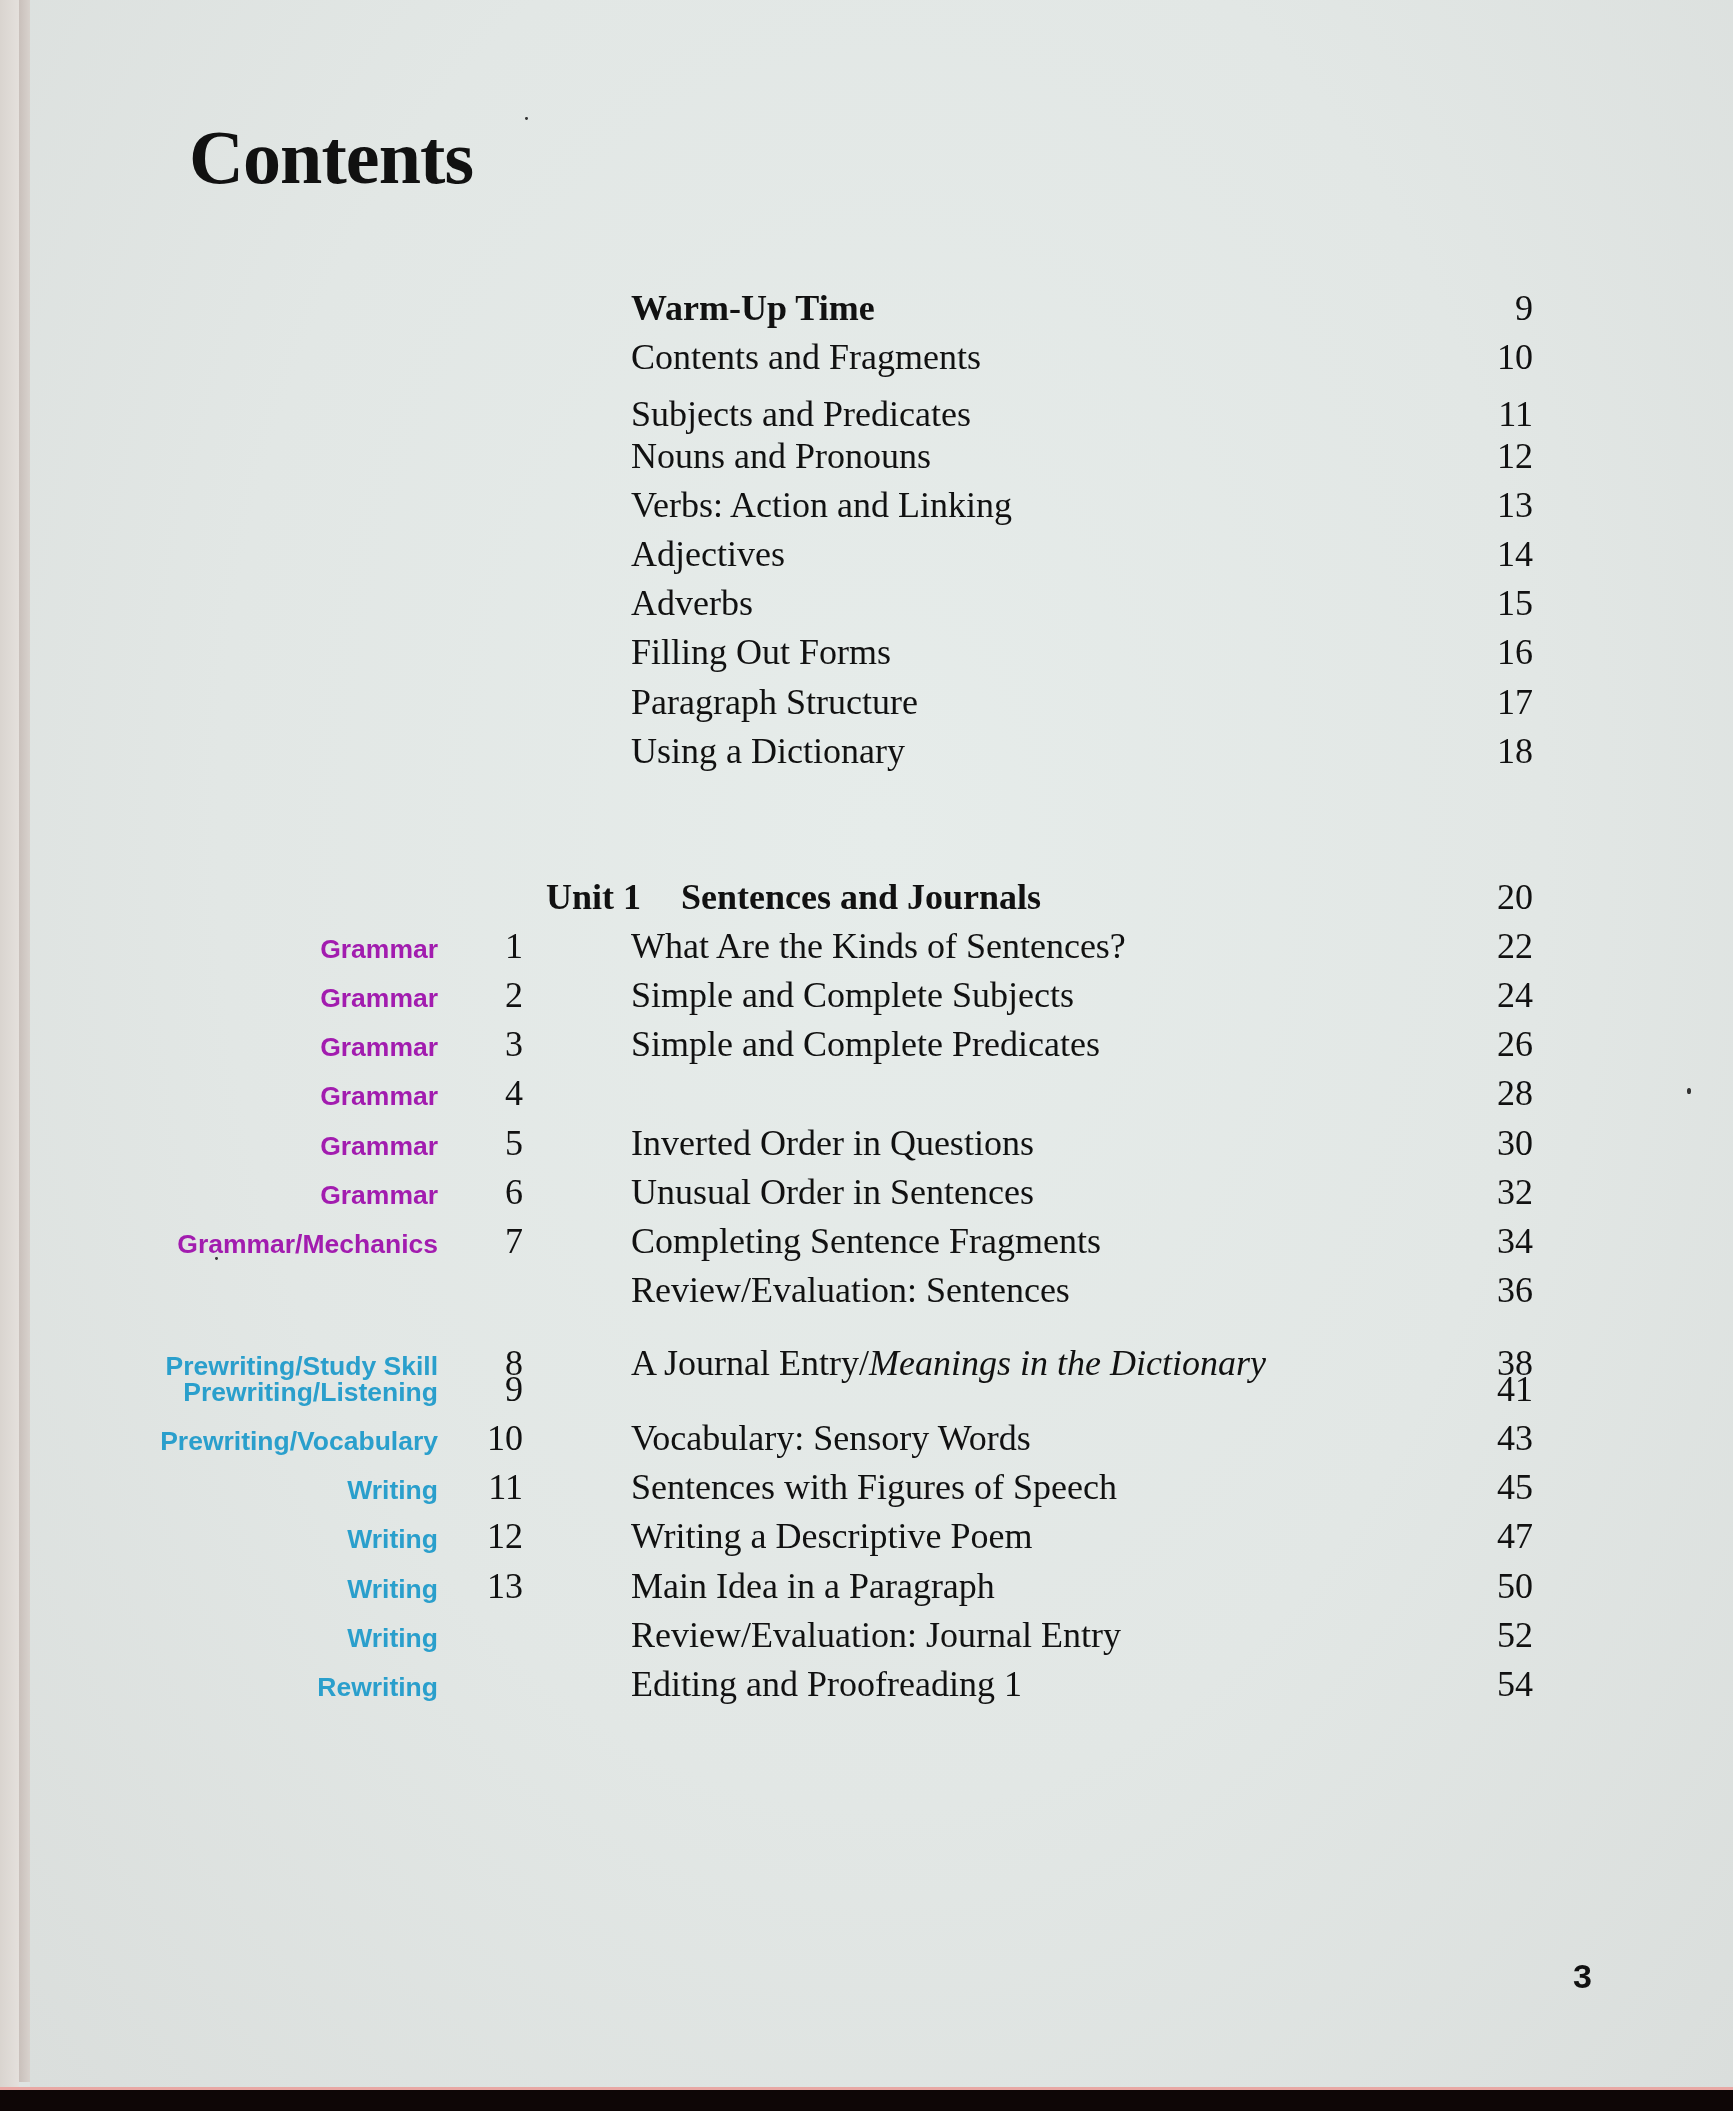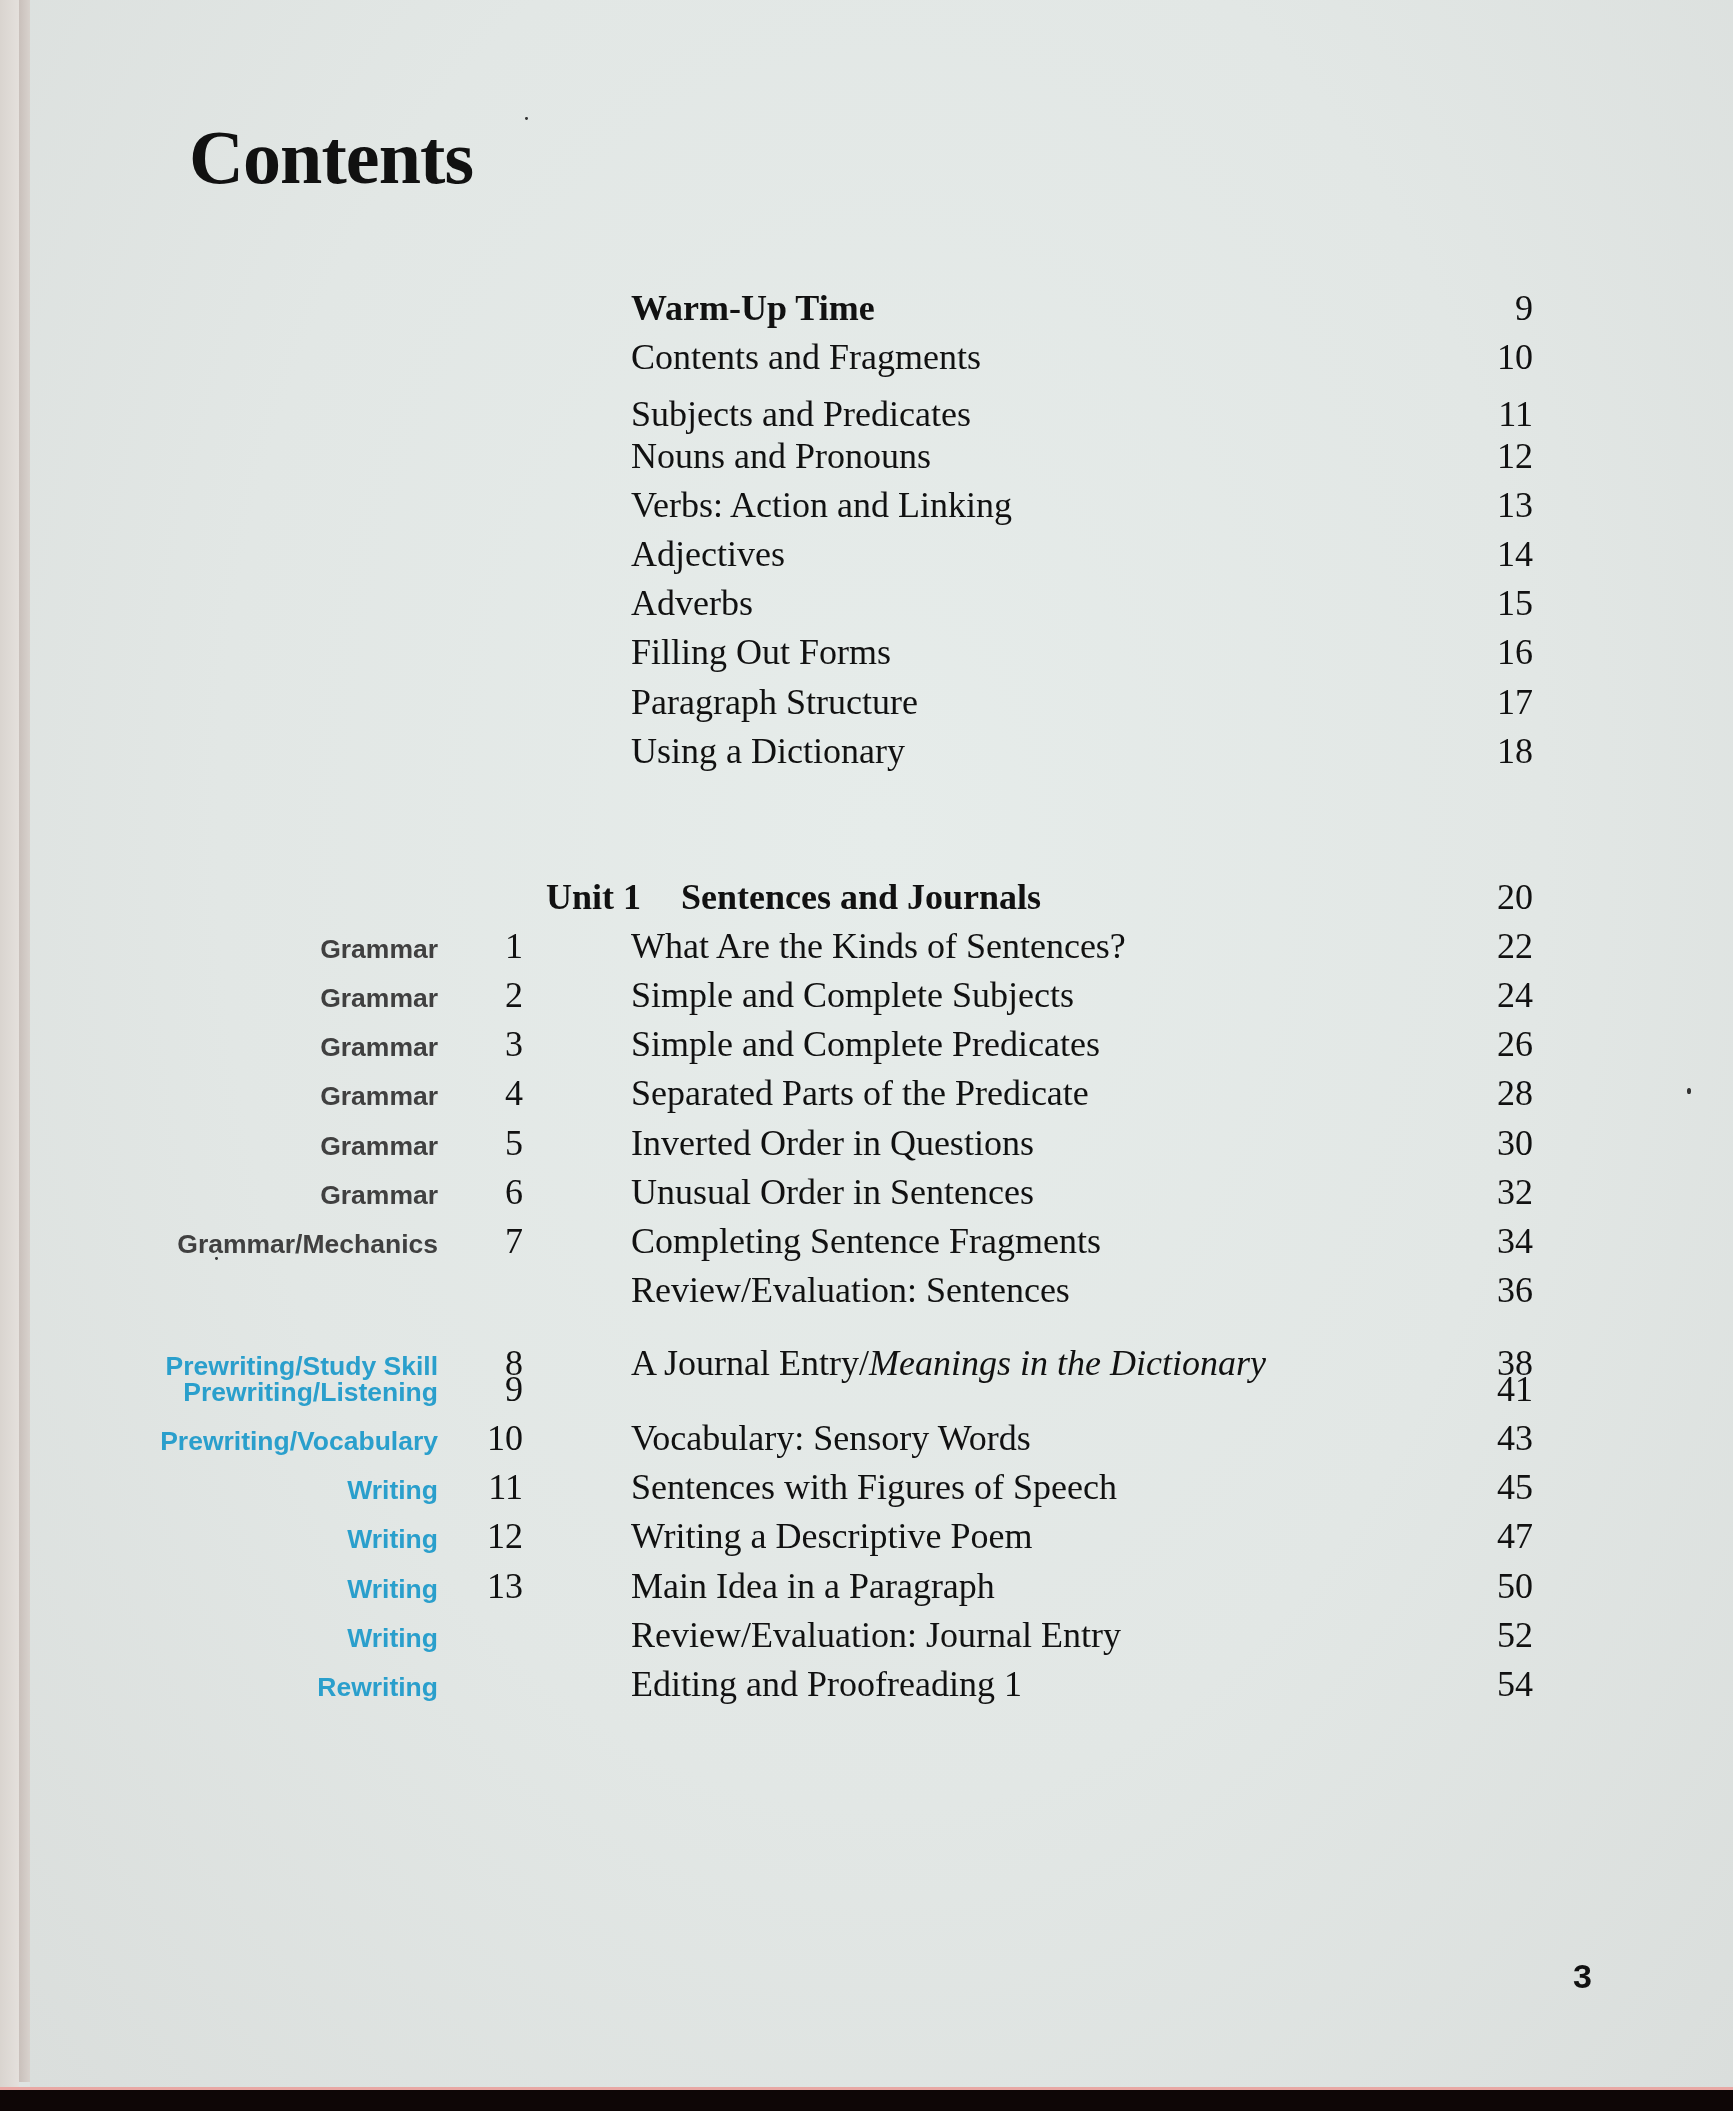--- a/index.html
+++ b/index.html
@@ -64,21 +64,21 @@
     }
     .cat {
       position: absolute;
       right: 1226px; 
       top: 13.2px;
       font-family: "Liberation Sans", "DejaVu Sans", sans-serif;
       font-weight: bold;
       font-size: 26.5px;
       white-space: nowrap;
     }
-    .cat.grammar { color: #404040; }
+    .cat.grammar { color: #a21caf; }
     .cat.writing { color: #2a9fcc; }
     .num {
       position: absolute;
       right: 1141px; 
       top: 3.8px;
       font-size: 36px;
       white-space: nowrap;
     }
     .text {
       position: absolute;
@@ -199,21 +199,20 @@
   </div>
   <div class="row" style="top:1019px;">
     <span class="cat grammar">Grammar</span>
     <span class="num">3</span>
     <span class="text">Simple and Complete Predicates</span>
     <span class="page-no">26</span>
   </div>
   <div class="row" style="top:1068px;">
     <span class="cat grammar">Grammar</span>
     <span class="num">4</span>
-    <span class="text">Separated Parts of the Predicate</span>
     <span class="page-no">28</span>
   </div>
   <div class="row" style="top:1118px;">
     <span class="cat grammar">Grammar</span>
     <span class="num">5</span>
     <span class="text">Inverted Order in Questions</span>
     <span class="page-no">30</span>
   </div>
   <div class="row" style="top:1167px;">
     <span class="cat grammar">Grammar</span>

